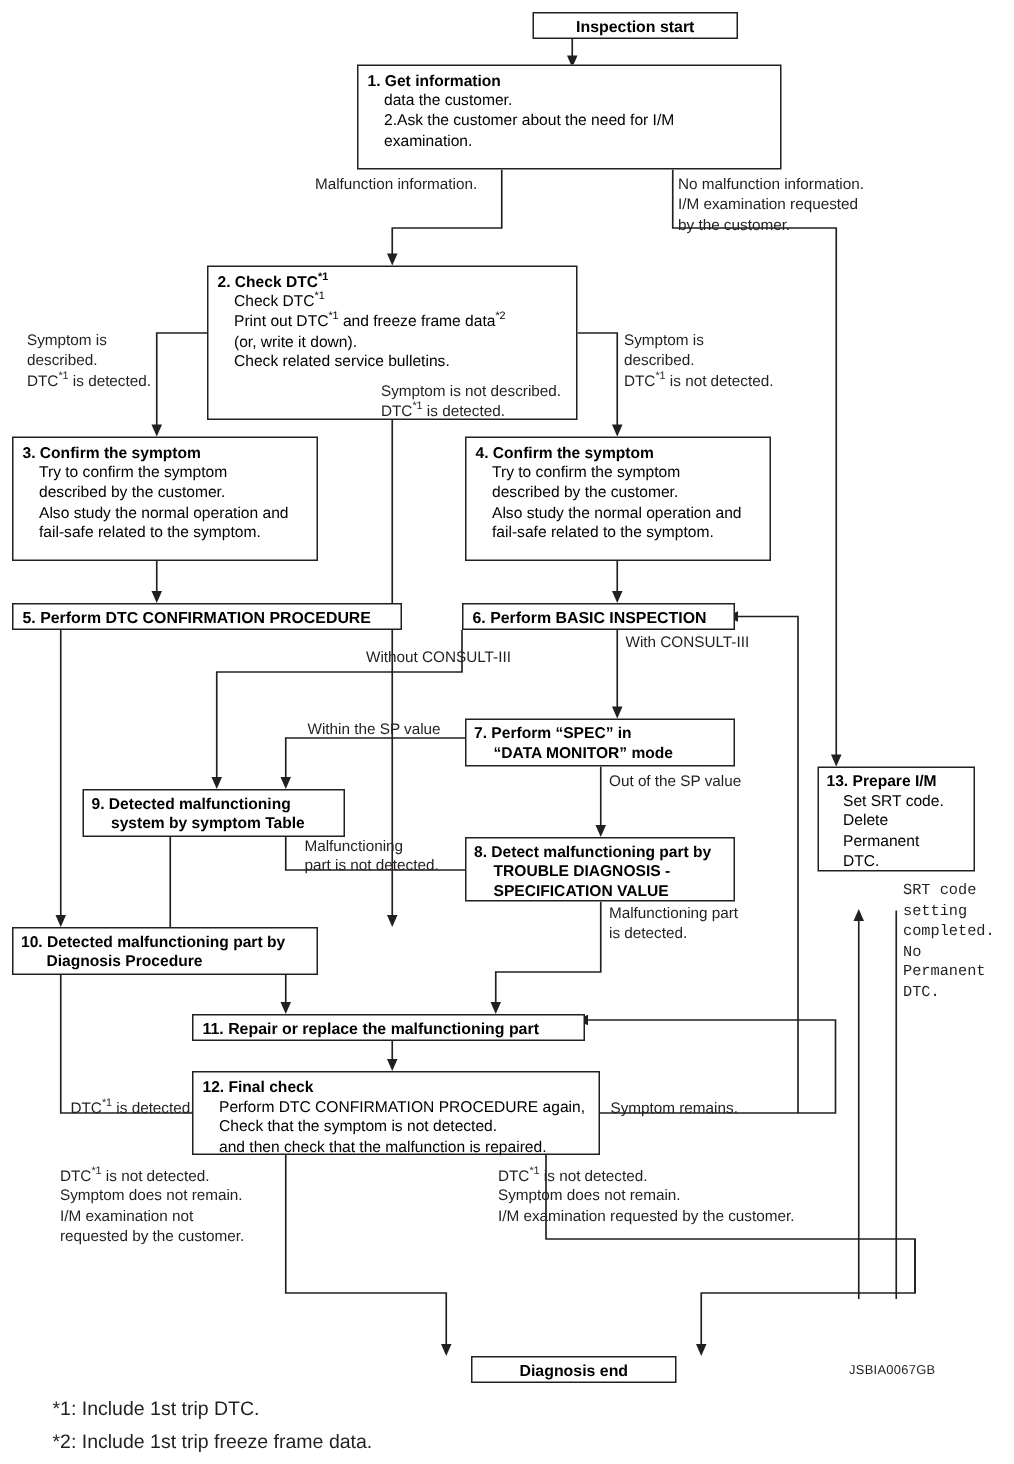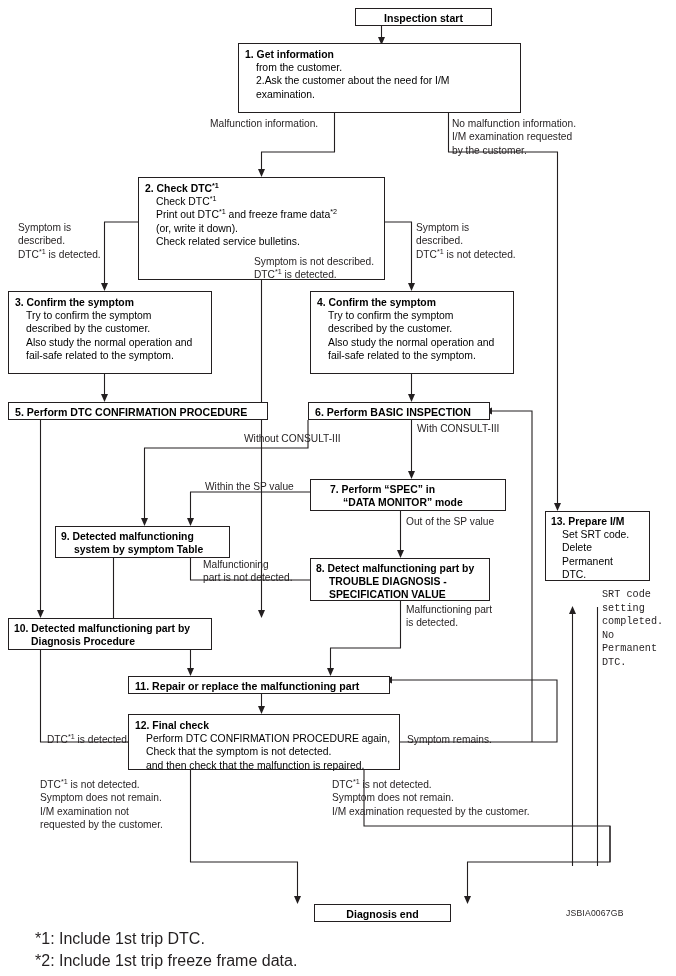--- a/index.html
+++ b/index.html
@@ -79,21 +79,21 @@
     line-height: 0;
   }
   .code {
     position: absolute;
     font-size: 8.6px;
     letter-spacing: 0.2px;
     color: #231f20;
   }
   .foot {
     position: absolute;
-    font-size: 16px;
+    font-size: 13px;
     line-height: 17px;
     color: #231f20;
   }
 </style>
 </head>
 <body>
 
 <div id="chart-root">
 
   <svg id="wires" viewBox="0 0 676 976">
@@ -175,21 +175,21 @@
     <polygon points="484,411 492,407.5 492,414.5"></polygon>
 
   </svg>
 
   <div class="node center onelinebold" style="left:313px; top:8px; width:137px; height:18px;margin-left:42px;">
     <span>Inspection start</span>
   </div>
 
   <div class="node" style="left:238px; top:43px; width:283px; height:70px;">
     <div class="hd">1. Get information</div>
-    <div class="bd">   from the customer.</div>
+    <div class="bd">   data the customer.</div>
     <div class="bd">2.Ask the customer about the need for I/M</div>
     <div class="bd">   examination.</div>
   </div>
 
   <div class="node" style="left:138px; top:177px; width:247px; height:103px;">
     <div class="hd"><span>2. Check DTC</span><sup class="fn">*1</sup></div>
     <div class="bd">Check DTC<sup class="fn">*1</sup></div>
     <div class="bd">Print out DTC<sup class="fn">*1</sup> and freeze frame data<sup class="fn">*2</sup></div>
     <div class="bd">(or, write it down).</div>
     <div class="bd">Check related service bulletins.</div>
@@ -212,21 +212,21 @@
   </div>
 
   <div class="node onelinebold" style="left:8px; top:402px; width:260px; height:18px;">
     <span>5. Perform DTC CONFIRMATION PROCEDURE</span>
   </div>
 
   <div class="node onelinebold" style="left:308px; top:402px; width:182px; height:18px;">
     <span>6. Perform BASIC INSPECTION</span>
   </div>
 
-  <div class="node" style="left:310px; top:479px; width:196px; height:32px; padding:3px 19px;">
+  <div class="node" style="left:310px; top:479px; width:180px; height:32px; padding:3px 5px;">
     <div class="hd">7. Perform “SPEC” in</div>
     <div class="hd" style="padding-left:13px;">“DATA MONITOR” mode</div>
   </div>
 
   <div class="node" style="left:310px; top:558px; width:180px; height:43px; padding:3px 5px;">
     <div class="hd">8. Detect malfunctioning part by</div>
     <div class="hd" style="padding-left:13px;">TROUBLE DIAGNOSIS -</div>
     <div class="hd" style="padding-left:13px;">SPECIFICATION VALUE</div>
   </div>
 

